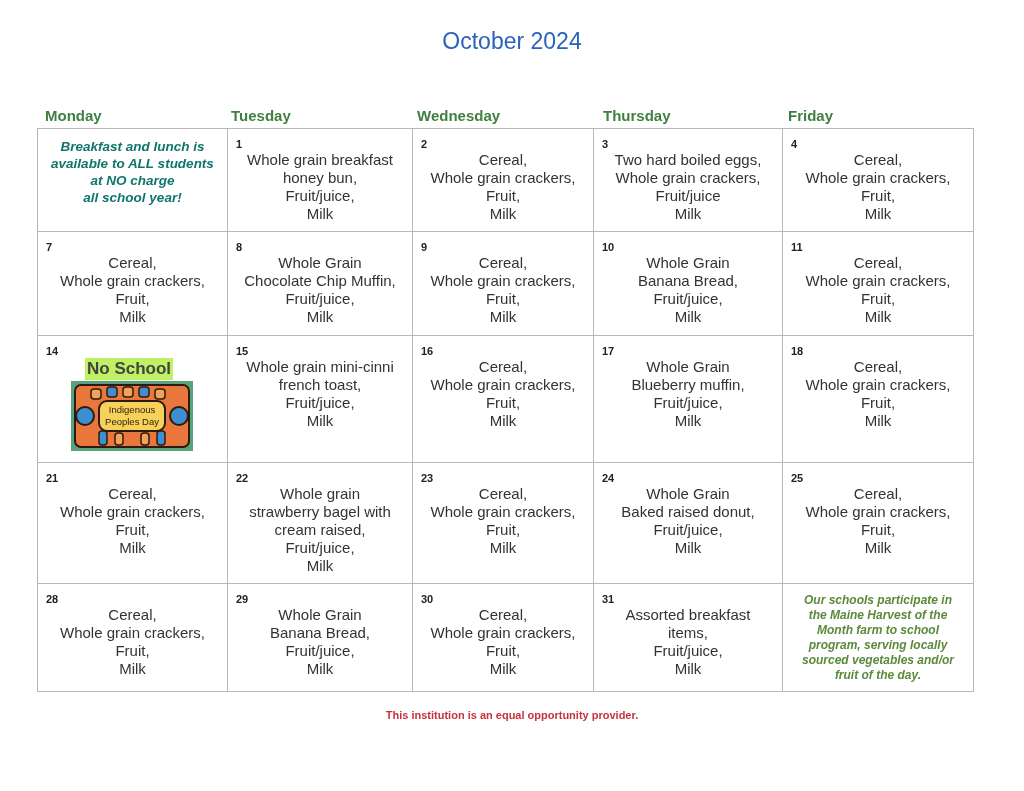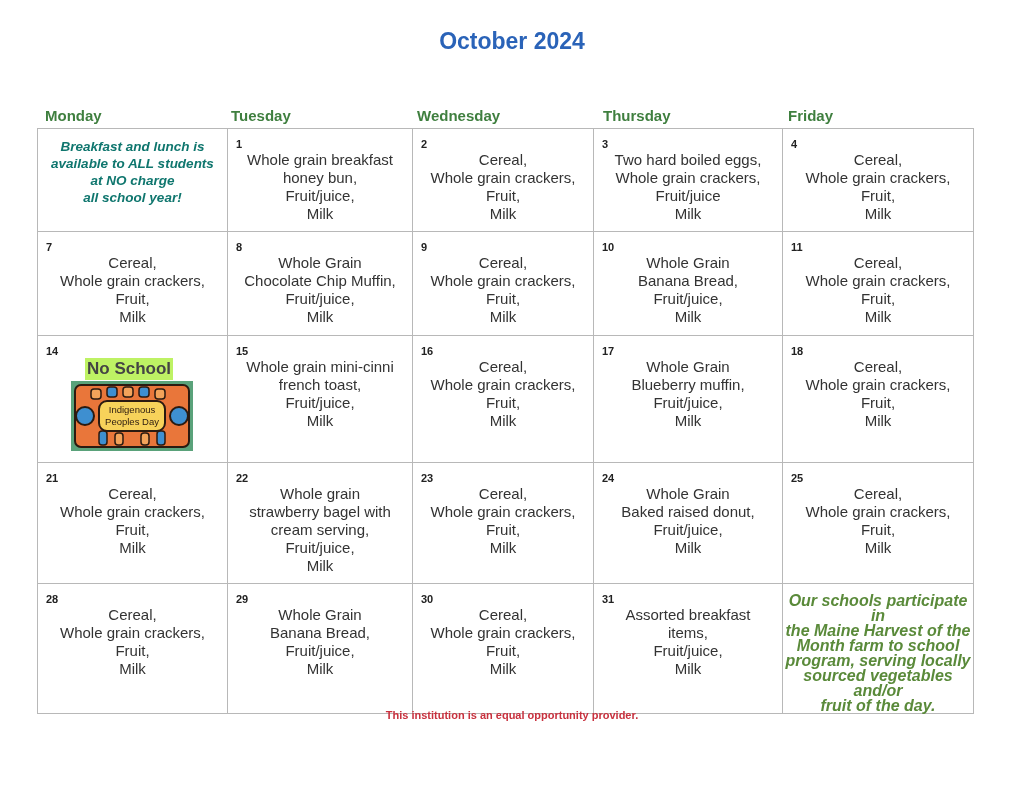--- a/index.html
+++ b/index.html
@@ -1,34 +1,34 @@
 <!DOCTYPE html>
 <html><head>
   <meta charset="utf-8">
   <style>
     html, body { margin: 0; padding: 0; background: #ffffff; }
     body { width: 1024px; height: 791px; position: relative; overflow: hidden;
       font-family: "Liberation Sans", sans-serif; color: #333333; }
     .header { position: absolute; top: 24px; left: 0; width: 1024px; text-align: center; }
     .title-line1 { font-weight: bold; font-size: 18px; color: #333; line-height: 26px; }
     .title-line1 .accent { color: #2a63b8; font-size: 21px; }
-    .title-line2 { font-weight: bold; font-size: 23px; color: #2a63b8; line-height: 30px; margin-top: 2px; }
+    .title-line2 { font-weight: normal; font-size: 23px; color: #2a63b8; line-height: 30px; margin-top: 2px; }
 
     .day-headers { position: absolute; top: 107px; left: 37px; width: 936px; height: 20px; }
     .day-header { position: absolute; top: 0; font-weight: bold; font-size: 15px; color: #3f7f3f; }
 
     .grid { position: absolute; top: 128px; left: 37px; width: 936px; height: 563px;
       border-collapse: collapse; table-layout: fixed; }
     .grid td { border: 1.5px solid #b8b8b8; vertical-align: top; position: relative; padding: 0; }
     .date { position: absolute; top: 9px; left: 8px; font-size: 11px; font-weight: bold; color: #222; }
     .menu { text-align: center; font-size: 15px; line-height: 18px; color: #333; padding-top: 22px; }
     .menu div { white-space: nowrap; }
     .note-cell { text-align: center; font-style: italic; font-weight: bold; font-size: 13.5px; line-height: 17px;
       color: #0f766e; padding-top: 9px; }
-    .harvest { text-align: center; font-style: italic; font-weight: bold; font-size: 16px; line-height: 15px;
+    .harvest { text-align: center; font-style: italic; font-weight: bold; font-size: 12px; line-height: 15px;
       color: #5a8a3a; padding-top: 9px; }
 
     .noschool-label { position: absolute; top: 22px; left: 47px; background: #bef264; padding: 0 2px;
       font-weight: bold; font-size: 17px; color: #444; line-height: 22px; }
     .ipd-img { position: absolute; top: 45px; left: 33px; width: 122px; height: 70px; }
 
     .footer { position: absolute; top: 708px; left: 0; width: 1024px; text-align: center; }
     .footer-note { font-style: italic; font-size: 12px; color: #444; line-height: 15px; }
     .footer-eop { font-weight: bold; font-size: 11px; color: #c8313e; line-height: 14px; }
   </style>
@@ -215,21 +215,21 @@
             <div>Whole grain crackers,</div>
             <div>Fruit,</div>
             <div>Milk</div>
           </div>
         </td>
         <td>
           <span class="date">22</span>
           <div class="menu">
             <div>Whole grain</div>
             <div>strawberry bagel with</div>
-            <div>cream serving,</div>
+            <div>cream raised,</div>
             <div>Fruit/juice,</div>
             <div>Milk</div>
           </div>
         </td>
         <td>
           <span class="date">23</span>
           <div class="menu">
             <div>Cereal,</div>
             <div>Whole grain crackers,</div>
             <div>Fruit,</div>

